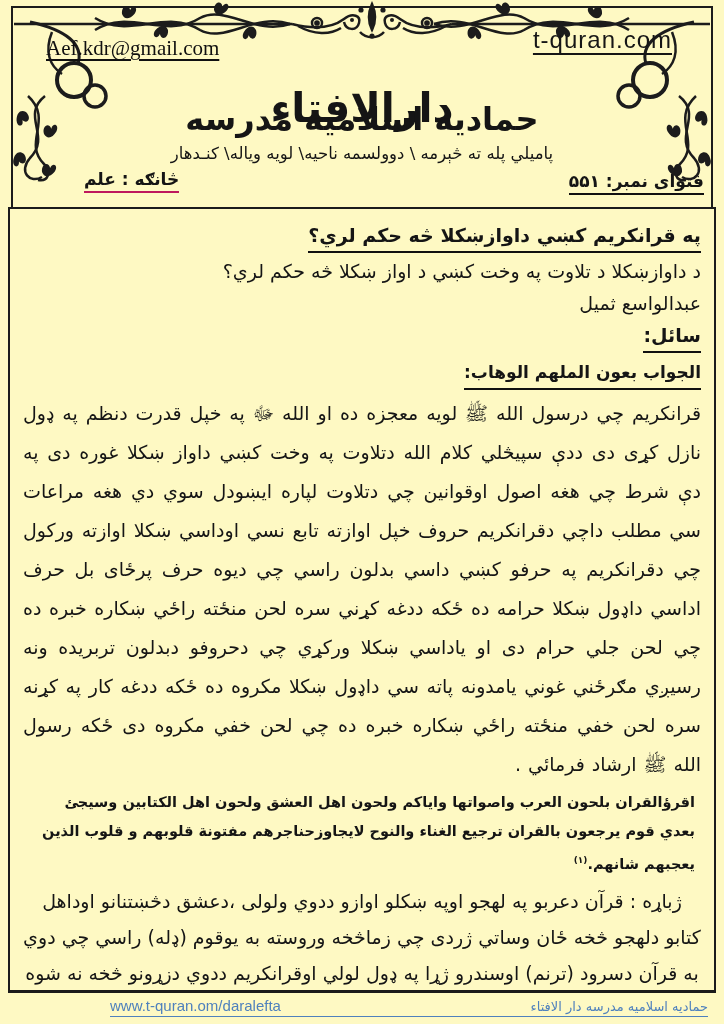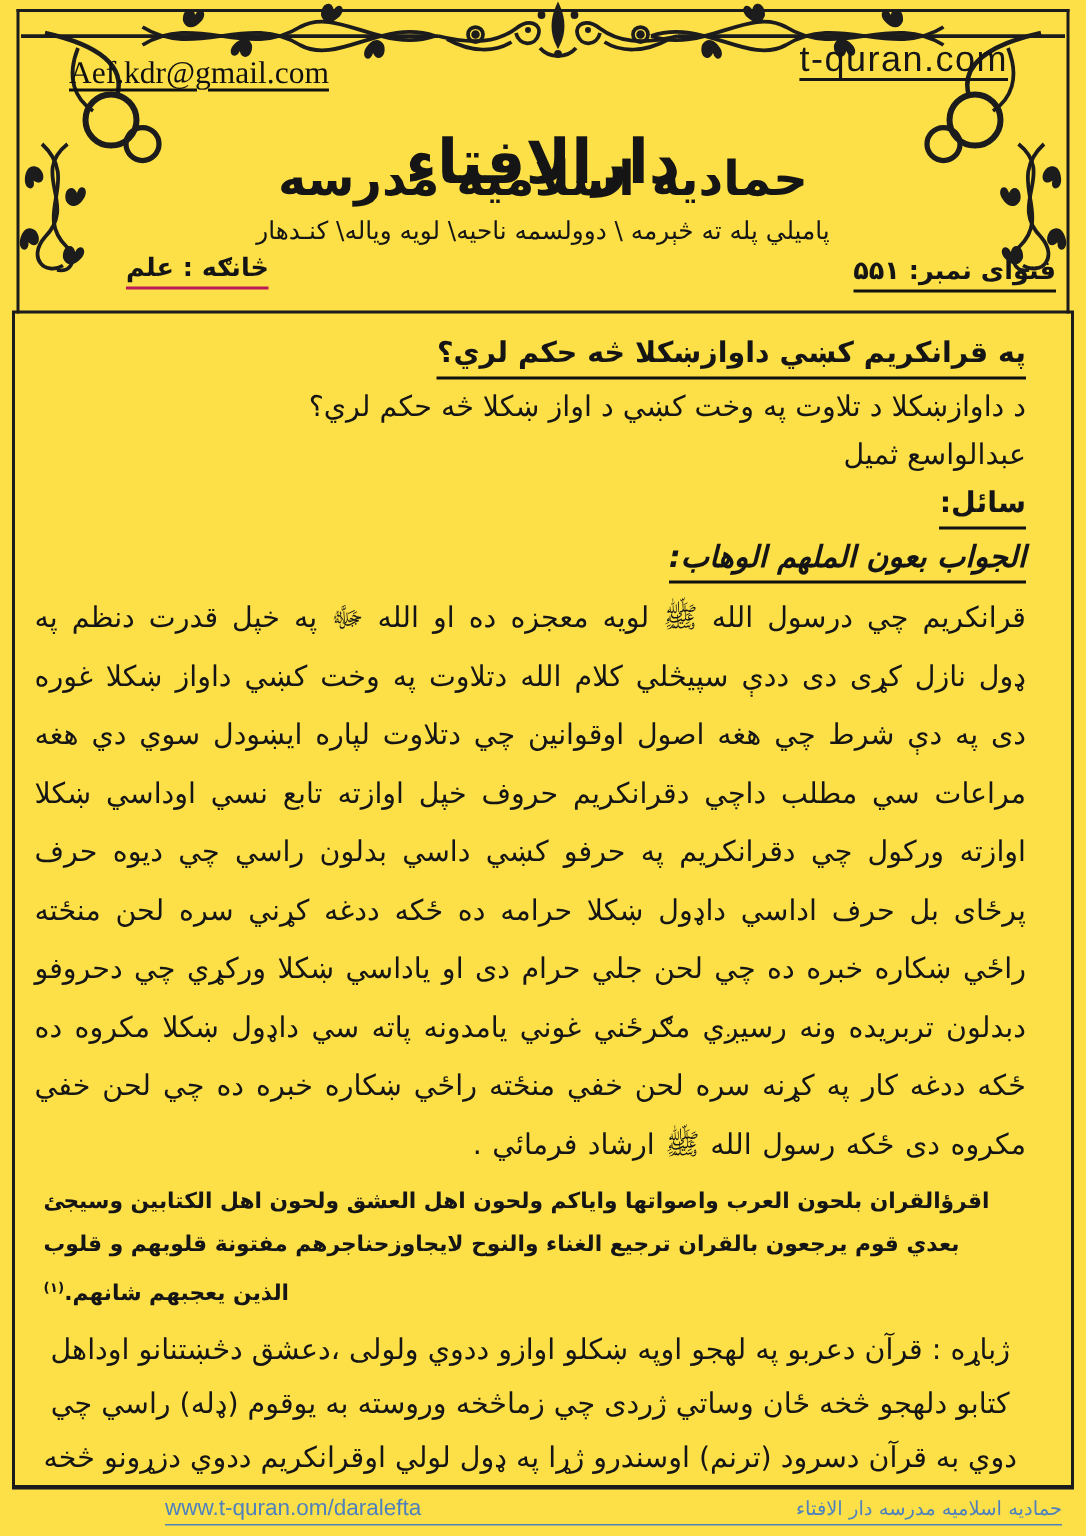--- a/index.html
+++ b/index.html
@@ -1,17 +1,17 @@
 <!DOCTYPE html>
 <html><head>
 <meta charset="utf-8">
 <style>
   html,body{margin:0;padding:0;background:#e9e9e9;}
   .page{
-    position:relative;width:724px;height:1024px;background:#fde047;
+    position:relative;width:724px;height:1024px;background:#fef9c3;
     margin:0 auto;overflow:hidden;color:#151515;
     font-family:"DejaVu Sans",sans-serif;
   }
   
   .header-frame{
     position:absolute;left:11px;right:11px;top:6px;height:201px;
     border-top:2px solid #1c1c1c;border-left:2px solid #1c1c1c;border-right:2px solid #1c1c1c;
   }
   svg.decor{position:absolute;left:0;top:0;pointer-events:none;z-index:3;}
   
@@ -42,29 +42,29 @@
     font-size:17px;font-weight:bold;border-bottom:2px solid #111;padding-bottom:2px;
   }
   .section-tag{
     position:absolute;left:84px;top:169px;direction:rtl;
     font-size:17px;font-weight:bold;border-bottom:2px solid #be185d;padding-bottom:2px;
   }
   
   .content-box{
     position:absolute;left:8px;right:8px;top:207px;bottom:31px;
     border:2px solid #1b1b1b;border-bottom-width:3px;
-    padding:10px 30px 6px 13px;direction:rtl;overflow:hidden;
+    padding:10px 13px 6px 13px;direction:rtl;overflow:hidden;
   }
   .q-line{font-size:19px;margin:2px 0 4px 0;line-height:28px;}
   .u-bold{font-weight:bold;border-bottom:2px solid #111;padding-bottom:2px;display:inline-block;}
   .answer-par{
     font-size:19px;line-height:39px;text-align:justify;margin:4px 0 0 0;word-spacing:1px;
   }
   .hadith{
-    font-size:14.5px;font-weight:bold;line-height:29px;text-align:left;margin:4px 6px 0 6px;
+    font-size:14.5px;font-weight:bold;line-height:29px;text-align:right;margin:4px 6px 0 6px;
   }
   .hadith sup{font-size:9px;}
   .translation{
     font-size:19px;line-height:36px;text-align:center;margin:4px 0 0 0;
   }
   
   .footer{
     position:absolute;left:110px;right:16px;bottom:7px;height:22px;z-index:2;
     display:flex;justify-content:space-between;align-items:flex-end;direction:ltr;
     border-bottom:1.5px solid #4f81bd;padding-bottom:2px;
@@ -147,21 +147,21 @@
 
     <div class="q-line">د داوازښکلا د تلاوت په وخت کښي د اواز ښکلا څه حکم لري؟</div>
 
     <div class="q-line">عبدالواسع ثمیل</div>
 
     <div class="q-line">
       <span class="u-bold">سائل:</span>
     </div>
 
     <div class="q-line">
-      <span class="u-bold" style="font-size:20px;font-style:italic;">الجواب بعون الملهم الوهاب:</span>
+      <span class="u-bold" style="font-size:17px;">الجواب بعون الملهم الوهاب:</span>
     </div>
 
     <div class="answer-par">قرانکریم چي درسول الله ﷺ لویه معجزه ده او الله ﷻ په خپل قدرت دنظم په ډول نازل کړی دی ددې سپیڅلي کلام الله دتلاوت په وخت کښي داواز ښکلا غوره دی په دې شرط چي هغه اصول اوقوانین چي دتلاوت لپاره ایښودل سوي دي هغه مراعات سي مطلب داچي دقرانکریم حروف خپل اوازته تابع نسي اوداسي ښکلا اوازته ورکول چي دقرانکریم په حرفو کښي داسي بدلون راسي چي دیوه حرف پرځای بل حرف اداسي داډول ښکلا حرامه ده ځکه ددغه کړني سره لحن منځته راځي ښکاره خبره ده چي لحن جلي حرام دی او یاداسي ښکلا ورکړي چي دحروفو دبدلون تربریده ونه رسیږي مګرځني غوني یامدونه پاته سي داډول ښکلا مکروه ده ځکه ددغه کار په کړنه سره لحن خفي منځته راځي ښکاره خبره ده چي لحن خفي مکروه دی ځکه رسول الله ﷺ ارشاد فرمائي .</div>
 
     <div class="hadith">
       <span>اقرؤالقران بلحون العرب واصواتها وایاکم ولحون اهل العشق ولحون اهل الکتابین وسیجئ بعدي قوم یرجعون بالقران ترجیع الغناء والنوح لایجاوزحناجرهم مفتونة قلوبهم و قلوب الذین یعجبهم شانهم.</span><sup>(١)</sup>
     </div>
 
     <div class="translation">ژباړه : قرآن دعربو په لهجو اوپه ښکلو اوازو ددوي ولولی ،دعشق دڅښتنانو اوداهل کتابو دلهجو څخه ځان وساتي ژردی چي زماڅخه وروسته به یوقوم (ډله) راسي چي دوي به قرآن دسرود (ترنم) اوسندرو ژړا په ډول لولي اوقرانکریم ددوي دزړونو څخه نه شوه کیږي دنوموړو کسانو زړونه به په فتنو کښي مبتلا وي اوهمداډول هغه کسان چه ددوي داډول تمثیل خوښوي.</div>
 

